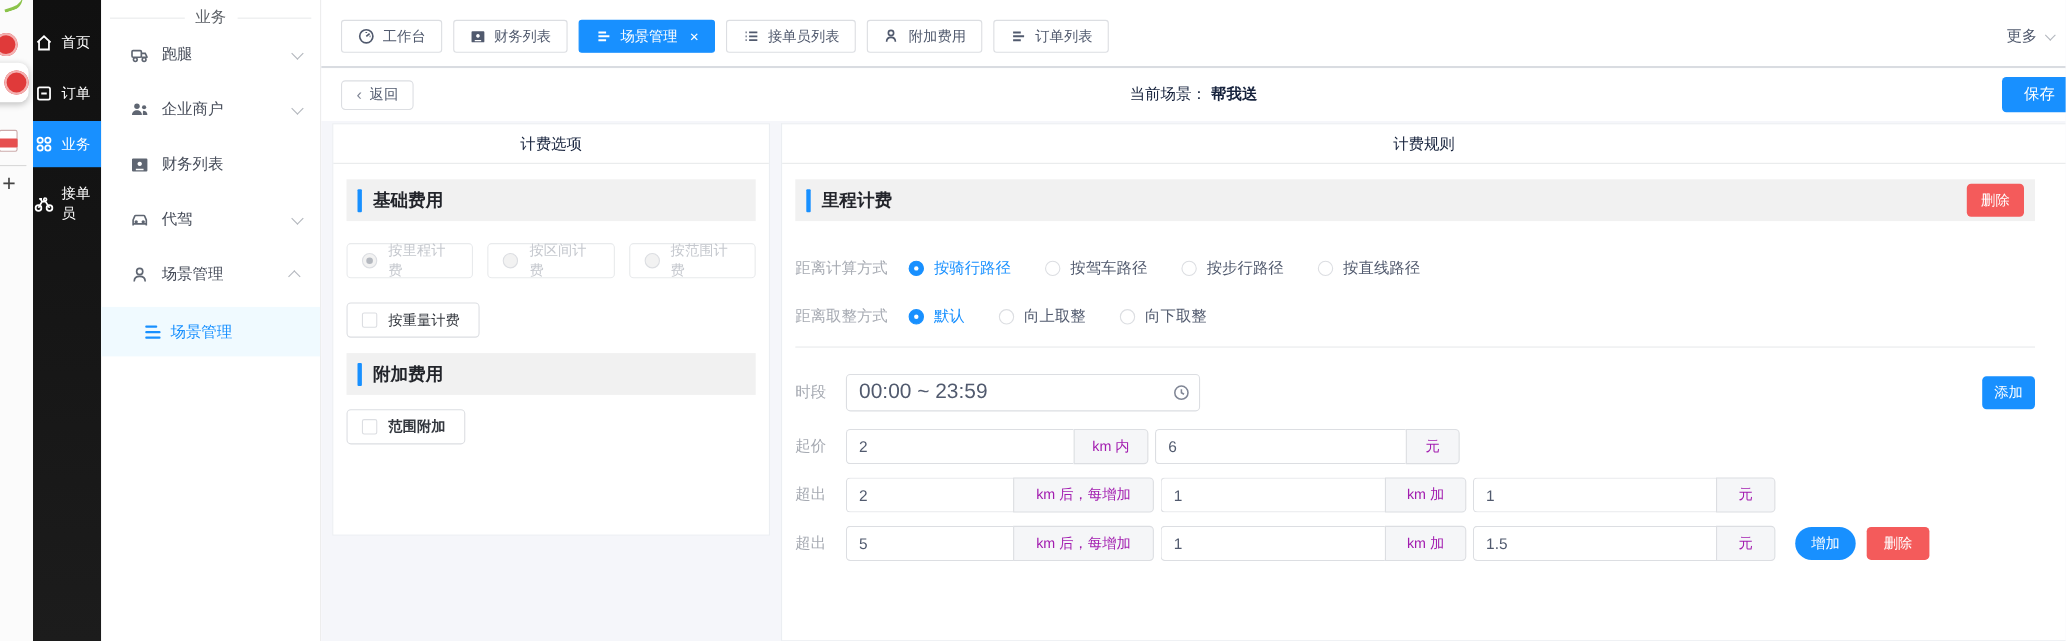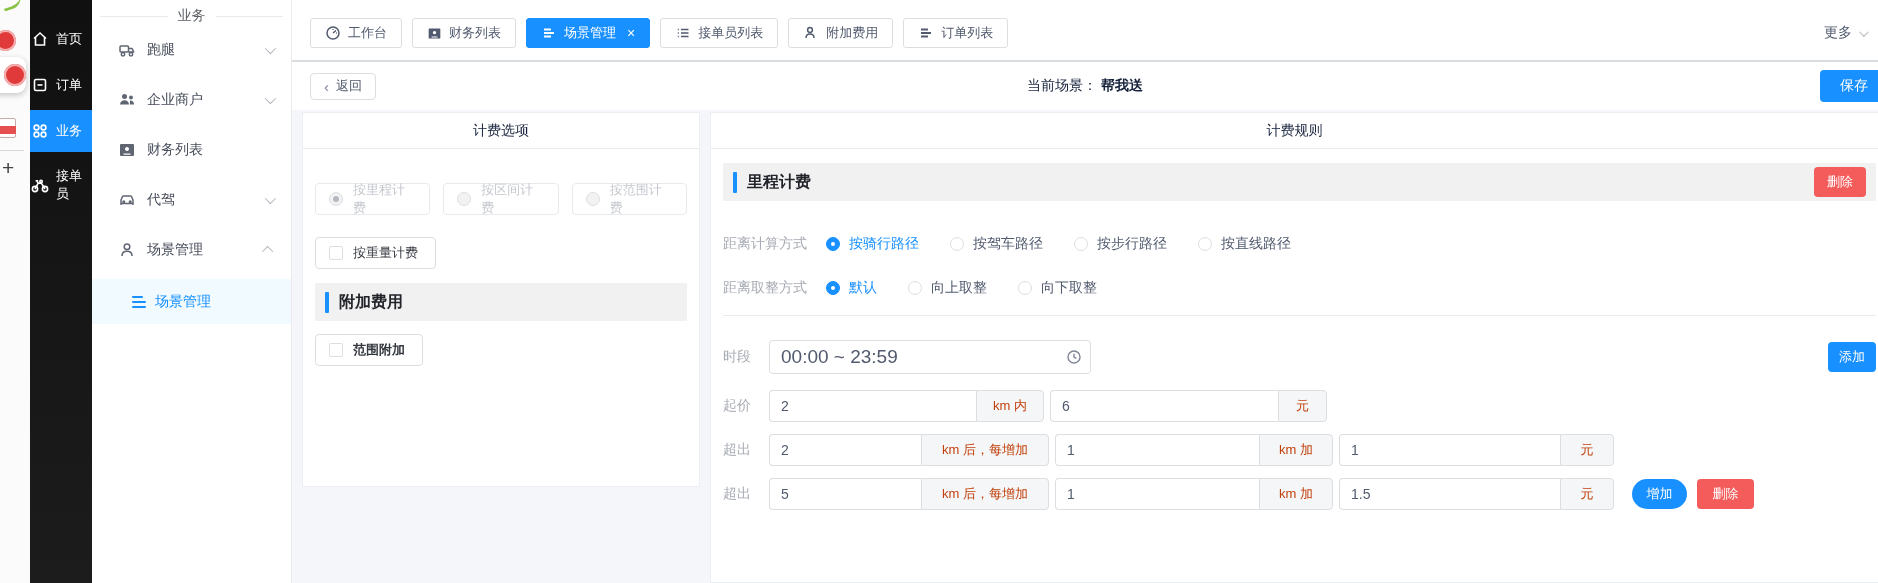--- a/index.html
+++ b/index.html
@@ -59,21 +59,21 @@
   .scene-center { position:absolute; left:50%; transform:translateX(-50%); font-size:14px; color:#17233d; }
   .scene-center b { margin-left:4px; }
   .save-btn { position:absolute; right:-10px; top:8px; width:68px; height:32px; background:#1890ff; color:#fff; border:none; border-radius:4px; font-size:14px; cursor:pointer; }
 
   .content { flex:1; display:flex; padding:2px 0 0 10px; min-height:0; }
   .panel { background:#fff; border:1px solid #ebeef2; }
   .panel-header { height:36px; border-bottom:1px solid #e8eaec; display:flex; align-items:center; justify-content:center; color:#17233d; font-size:14px; }
   .panel-left { width:398px; height:375px; flex:none; }
   .panel-left .panel-body { padding:14px 12px 0; }
   .panel-right { flex:1; margin-left:10px; border-right:none; }
-  .panel-right .panel-body { padding:14px 2px 0 12px; }
+  .panel-right .panel-body { padding:14px 28px 0 12px; }
 
   .section-bar { height:38px; background:#f1f1f1; display:flex; align-items:center; padding:0 10px; position:relative; }
   .accent { width:4px; height:21px; background:#1890ff; margin-right:10px; border-radius:1px; }
   .section-title { font-weight:bold; font-size:16px; color:#22242a; }
   .bar-del-btn { position:absolute; right:10px; width:52px; height:30px; background:#f45b5b; color:#fff; border:none; border-radius:4px; font-size:13px; cursor:pointer; }
 
   .opt-row { display:flex; gap:13px; margin-top:20px; }
   .opt-box { height:32px; border:1px solid #dcdee2; border-radius:4px; background:#fff; display:flex; align-items:center; gap:10px; padding:0 17px 0 13px; font-size:13px; color:#33373e; cursor:pointer; }
   .opt-box.disabled { border-color:#e8eaec; color:#c5c8ce; cursor:not-allowed; }
   .radio { width:14px; height:14px; border-radius:50%; border:1px solid #dcdee2; background:#fff; position:relative; flex:none; }
@@ -92,21 +92,21 @@
   .rule-divider { height:1px; background:#e8eaec; margin-top:18px; }
 
   .time-wrap { position:relative; width:322px; }
   .time-input { width:322px; height:34px; border:1px solid #dcdee2; border-radius:4px; padding:0 30px 0 11px; font-size:19px; color:#515a6e; font-family:inherit; }
   .clock { position:absolute; right:9px; top:9px; }
   .clock svg { stroke:#808695; fill:none; stroke-width:1.4; }
   .add-btn { margin-left:auto; width:48px; height:30px; background:#1890ff; color:#fff; border:none; border-radius:4px; font-size:13px; cursor:pointer; }
 
   .fgroup { display:flex; margin-right:6px; }
   .f-input { height:32px; border:1px solid #dcdee2; border-right:none; border-radius:4px 0 0 4px; padding:0 11px; font-size:14px; color:#515a6e; font-family:inherit; }
-  .f-addon { height:32px; background:#f5f6f8; border:1px solid #dcdee2; border-radius:0 4px 4px 0; display:flex; align-items:center; justify-content:center; padding:0 12px; color:#c2410c; font-size:13px; white-space:nowrap; }
+  .f-addon { height:32px; background:#f5f6f8; border:1px solid #dcdee2; border-radius:0 4px 4px 0; display:flex; align-items:center; justify-content:center; padding:0 12px; color:#a21caf; font-size:13px; white-space:nowrap; }
   .w207{width:207px} .w228{width:228px} .w152{width:152px} .w204{width:204px} .w221{width:221px}
   .a68{width:68px} .a49{width:49px} .a128{width:128px} .a74{width:74px} .a54{width:54px}
   .row-add-btn { margin-left:12px; width:55px; height:30px; background:#1890ff; color:#fff; border:none; border-radius:15px; font-size:13px; cursor:pointer; }
   .row-del-btn { margin-left:10px; width:57px; height:30px; background:#f45b5b; color:#fff; border:none; border-radius:4px; font-size:13px; cursor:pointer; }
 </style>
 </head>
 <body>
 
 <div class="app">
 
@@ -288,20 +288,24 @@
         <span>当前场景：</span><b>帮我送</b>
       </div>
       <button class="save-btn">保存</button>
     </div>
 
     <div class="content">
 
       <section class="panel panel-left">
         <div class="panel-header">计费选项</div>
         <div class="panel-body">
+          <div class="section-bar">
+            <span class="accent"></span>
+            <span class="section-title">基础费用</span>
+          </div>
           <div class="opt-row">
             <div class="opt-box disabled">
               <span class="radio dis on"></span>
               <span>按里程计费</span>
             </div>
             <div class="opt-box disabled">
               <span class="radio dis"></span>
               <span>按区间计费</span>
             </div>
             <div class="opt-box disabled">

